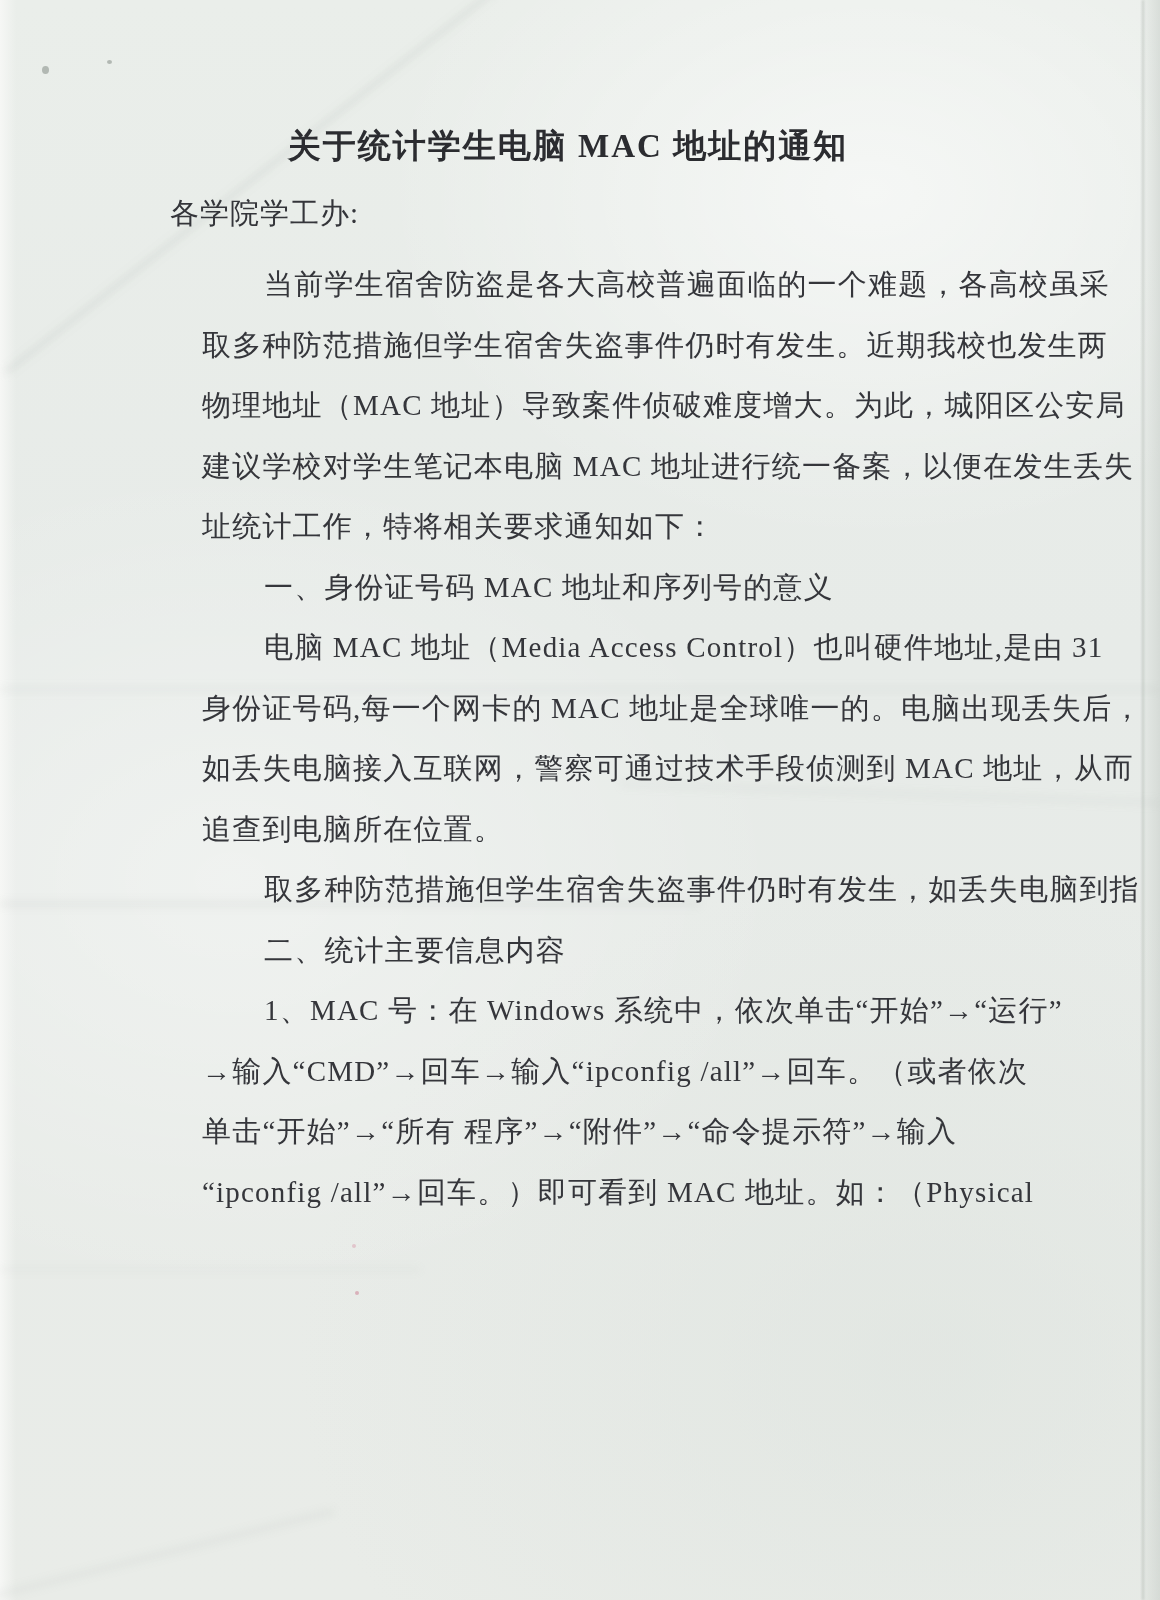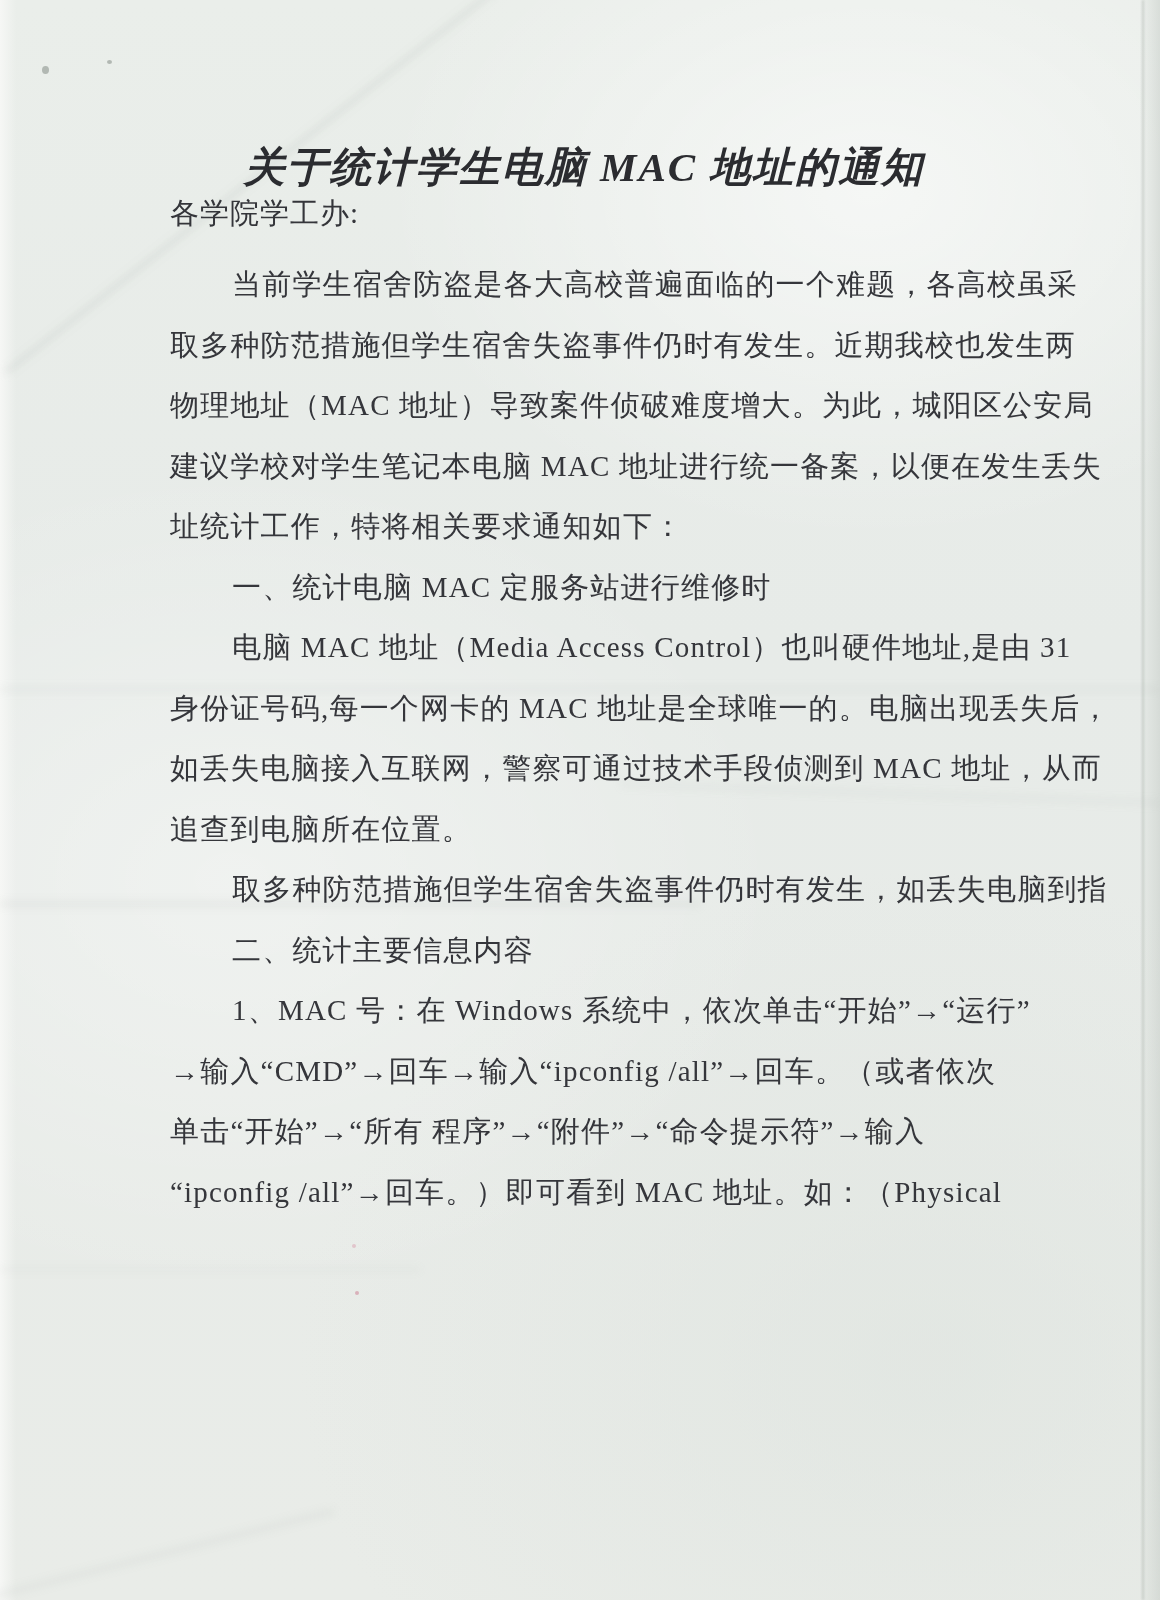--- a/index.html
+++ b/index.html
@@ -52,28 +52,27 @@
   }
   .speck.s1 { left: 42px; top: 66px; width: 7px; height: 8px; }
   .speck.s2 { left: 107px; top: 60px; width: 5px; height: 4px; }
   .speck.s3 { left: 355px; top: 1291px; width: 4px; height: 4px; background: rgba(205,130,150,0.55); }
   .speck.s4 { left: 352px; top: 1244px; width: 4px; height: 4px; background: rgba(215,140,160,0.4); }
 
   .title {
     position: absolute;
     left: 0; top: 124px;
     width: 1136px;
-    margin: 16px;
+    margin: 0;
     text-align: center;
-    font-size: 41px;
+    font-size: 33px;
     font-weight: 600;
     letter-spacing: 2px;
     color: #2b2c30;
     white-space: nowrap;
-    font-style: italic;
   }
   .salutation {
     position: absolute;
     left: 170px; top: 194px;
     font-size: 29px;
     letter-spacing: 1px;
     color: #34353a;
     white-space: nowrap;
   }
   .body-text {
@@ -81,20 +80,21 @@
     left: 170px; top: 254px;
     width: 824px;
   }
   .line {
     height: 60.5px;
     line-height: 60.5px;
     font-size: 29px;
     letter-spacing: 1.2px;
     white-space: nowrap;
     color: #35363b;
+    margin-left: 32px;
   }
   .line.indent { padding-left: 62px; }
 </style>
 </head>
 <body>
 
 <div class="scan">
 
   <div class="edge-left"></div>
   <div class="edge-right"></div>
@@ -114,21 +114,21 @@
 
   <div class="salutation">各学院学工办:</div>
 
   <div class="body-text">
     <div class="line indent">当前学生宿舍防盗是各大高校普遍面临的一个难题，各高校虽采</div>
     <div class="line">取多种防范措施但学生宿舍失盗事件仍时有发生。近期我校也发生两</div>
     <div class="line">物理地址（MAC 地址）导致案件侦破难度增大。为此，城阳区公安局</div>
     <div class="line">建议学校对学生笔记本电脑 MAC 地址进行统一备案，以便在发生丢失</div>
     <div class="line">址统计工作，特将相关要求通知如下：</div>
 
-    <div class="line indent">一、统计电脑 MAC 定服务站进行维修时</div>
+    <div class="line indent">一、身份证号码 MAC 地址和序列号的意义</div>
 
     <div class="line indent">电脑 MAC 地址（Media Access Control）也叫硬件地址,是由 31</div>
     <div class="line">身份证号码,每一个网卡的 MAC 地址是全球唯一的。电脑出现丢失后，</div>
     <div class="line">如丢失电脑接入互联网，警察可通过技术手段侦测到 MAC 地址，从而</div>
     <div class="line">追查到电脑所在位置。</div>
 
     <div class="line indent">取多种防范措施但学生宿舍失盗事件仍时有发生，如丢失电脑到指</div>
 
     <div class="line indent">二、统计主要信息内容</div>
 

